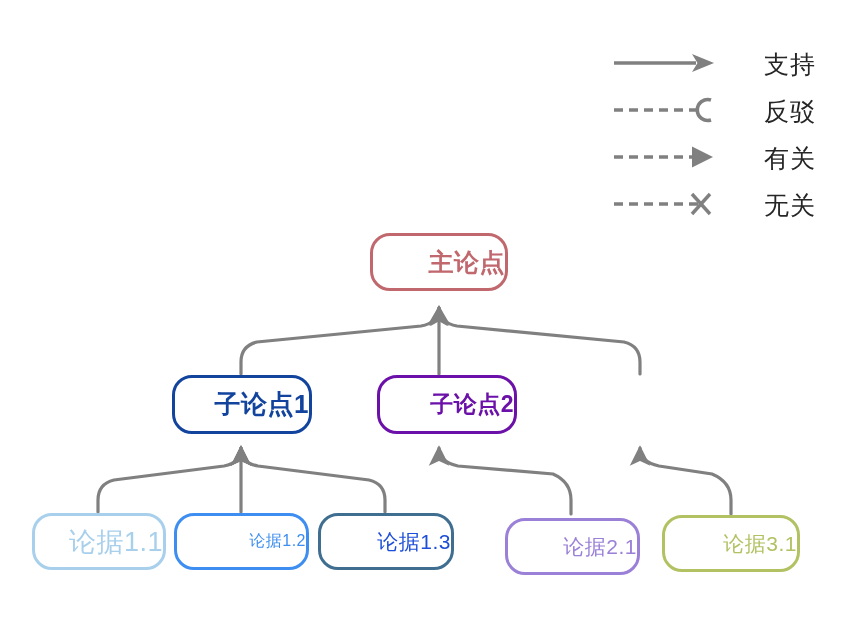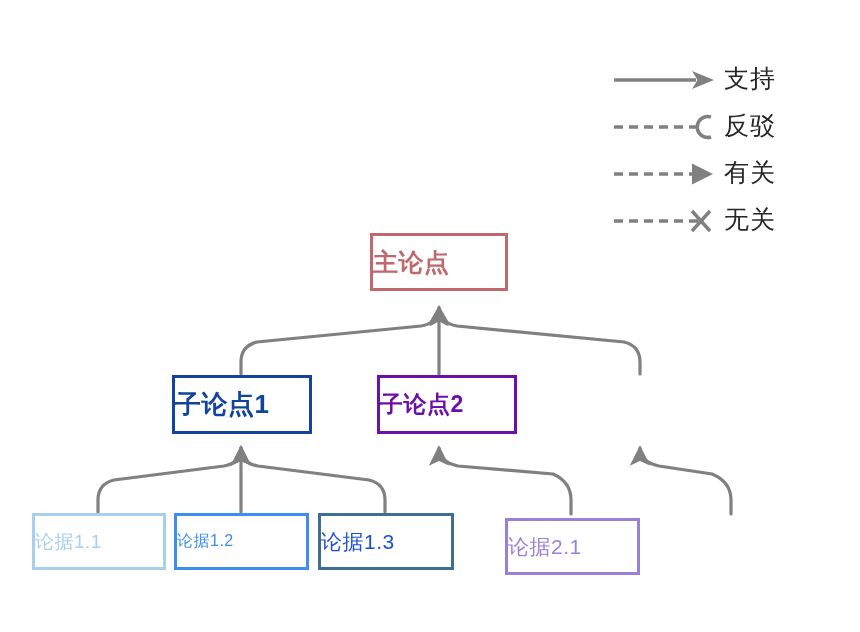--- a/index.html
+++ b/index.html
@@ -33,23 +33,24 @@
   }
 
   
   .node {
     position: absolute;
     z-index: 2;
     box-sizing: border-box;
     background: #ffffff;
     display: flex;
     align-items: center;
-    justify-content: flex-start;
+    justify-content: flex-end;
     white-space: nowrap;
     letter-spacing: 0.5px;
+    border-radius: 20px;
   }
 
   .node-main {
     border: 3px solid #c0686d;
     color: #c0686d;
     font-size: 25px;
     font-weight: 700;
   }
   .node-sub1 {
     border: 3px solid #12449e;
@@ -65,21 +66,21 @@
   }
   .node-sub3 {
     border: 3px solid #8b9b50;
     color: #8b9b50;
     font-size: 23px;
     font-weight: 400;
   }
   .node-ev11 {
     border: 3px solid #a8d0ec;
     color: #a8d0ec;
-    font-size: 19px;
+    font-size: 27px;
     font-weight: 400;
   }
   .node-ev12 {
     border: 3px solid #3d8ef0;
     color: #3d8ef0;
     font-size: 16px;
     font-weight: 400;
   }
   .node-ev13 {
     border: 3px solid #3f6e90;
@@ -104,21 +105,22 @@
   #legend {
     position: absolute;
     left: 612px;
     top: 48px;
     z-index: 3;
   }
   .legend-row {
     position: relative;
     height: 47px;
     display: flex;
-    align-items: flex-end;
+    align-items: flex-start;
+    gap: 40px;
   }
   .legend-glyph {
     width: 104px;
     height: 30px;
     position: relative;
     flex: 0 0 auto;
   }
   .legend-label {
     font-size: 25px;
     color: #262626;
@@ -181,20 +183,23 @@
   </div>
 
   <div class="node node-ev13" style="left:318px; top:513px; width:136px; height:57px;">
     <span>论据1.3</span>
   </div>
 
   <div class="node node-ev21" style="left:505px; top:518px; width:135px; height:57px;">
     <span>论据2.1</span>
   </div>
 
+  <div class="node node-ev31" style="left:662px; top:515px; width:138px; height:57px;">
+    <span>论据3.1</span>
+  </div>
 
   <div id="legend">
 
     <div class="legend-row">
       <div class="legend-glyph">
         <svg viewBox="0 0 104 30" width="104" height="30" xmlns="http://www.w3.org/2000/svg">
           <line x1="2" y1="15" x2="84" y2="15" stroke="#808080" stroke-width="3.4"></line>
           <path d="M 80 6 L 102 15 L 80 24 L 85.5 15 Z" fill="#808080"></path>
         </svg>
       </div>

